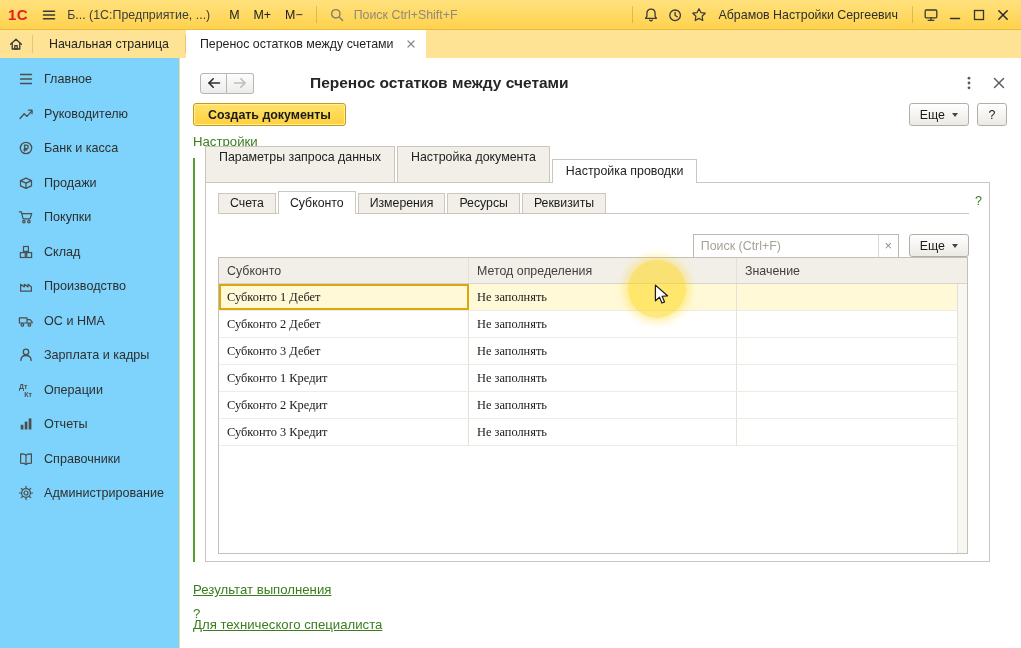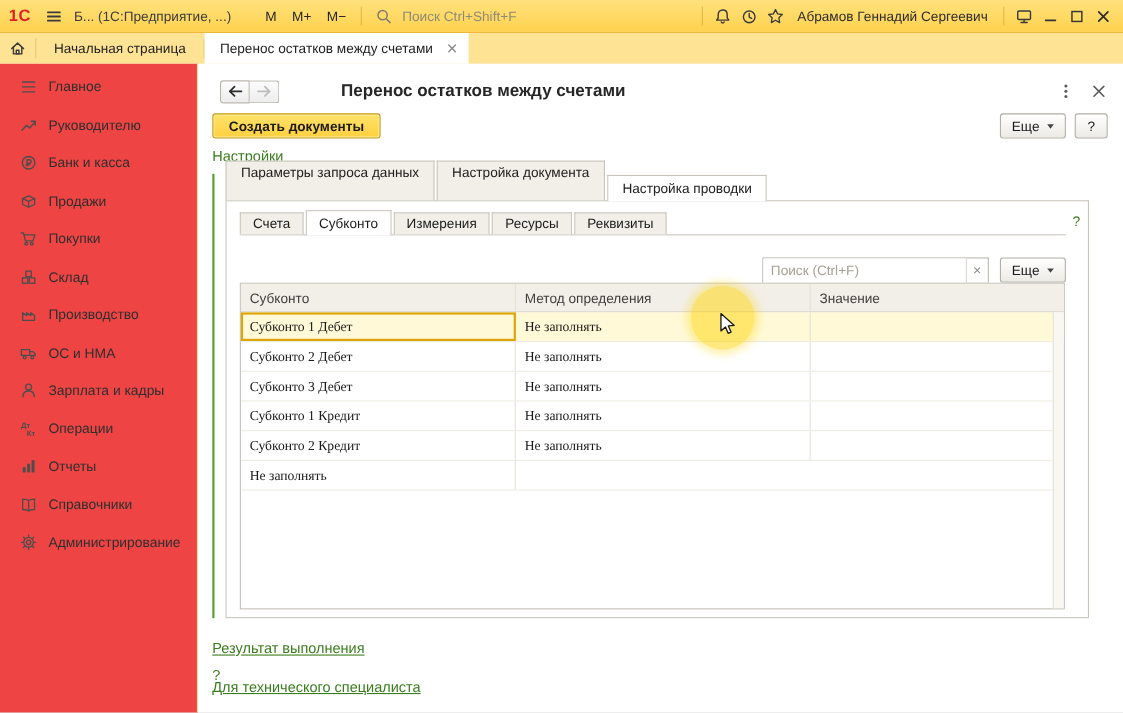--- a/index.html
+++ b/index.html
@@ -13,37 +13,37 @@
 
   
   .topbar {
     position:absolute; top:0; left:0; right:0; height:30px;
     background:linear-gradient(180deg,#ffe17c 0%,#ffd24e 100%);
     border-bottom:1px solid #ecb93e;
     display:flex; align-items:center; padding:0 6px 0 8px;
   }
   .logo { font-weight:bold; font-size:15px; color:#e31e24; margin-right:9px; letter-spacing:.5px; }
   .tb-btn { height:24px; min-width:24px; padding:0 4px; display:flex; align-items:center; justify-content:center; border-radius:3px; }
-  .win-title { font-size:12.4px; color:#3d3d3d; margin:0 24px 0 6px; white-space:nowrap; overflow:hidden; max-width:185px; }
+  .win-title { font-size:12.4px; color:#3d3d3d; margin:0 12px 0 6px; white-space:nowrap; overflow:hidden; max-width:185px; }
   .mem { font-size:12.4px; color:#222; padding:0 7px; }
   .vdiv { width:1px; height:17px; background:rgba(120,90,0,.25); margin:0 6px; flex:none; }
   .top-search { flex:1; min-width:0; display:flex; align-items:center; gap:7px; padding:0 6px; }
   .top-search input { flex:1; min-width:0; background:transparent; border:none; outline:none; font:inherit; font-size:12.4px; color:#333; }
   .top-search input::placeholder { color:#8f8a77; }
   .user-name { font-size:12.4px; color:#2e2e2e; margin:0 8px; white-space:nowrap; }
 
   
   .tabbar { position:absolute; top:30px; left:0; right:0; height:28px; background:#ffe394; display:flex; align-items:stretch; }
   .home-btn { width:32px; display:flex; align-items:center; justify-content:center; }
   .vdiv2 { width:1px; background:rgba(120,90,0,.2); margin:5px 0; flex:none; }
   .ptab { display:flex; align-items:center; padding:0 16px; font-size:12.4px; color:#1f1f1f; white-space:nowrap; }
   .ptab.active { background:#fff; padding:0 10px 0 14px; gap:12px; }
 
   
-  .sidebar { position:absolute; top:58px; bottom:0; left:0; width:180px; background:#ef4444; border-right:1px solid #eddc9a; padding-top:4px; }
+  .sidebar { position:absolute; top:58px; bottom:0; left:0; width:180px; background:#7dd3fc; border-right:1px solid #eddc9a; padding-top:4px; }
   .side-item { display:flex; align-items:center; height:34.5px; padding-left:18px; gap:10px; }
   .side-ico { width:16px; height:16px; flex:none; display:flex; }
   .side-label { font-size:12.6px; color:#2f2f2f; white-space:nowrap; }
 
   
   .main { position:absolute; top:58px; left:180px; right:0; bottom:0; background:#fff; }
 
   .nav-row { position:absolute; left:20px; top:12px; right:10px; height:26px; display:flex; align-items:center; }
   .nav-group { display:flex; }
   .nav-btn { width:27px; height:21px; display:flex; align-items:center; justify-content:center; background:linear-gradient(#fdfdfd,#ececec); border:1px solid #b9b6ad; }
@@ -147,21 +147,21 @@
           </g>
         </svg>
     </div>
     <div class="tb-btn">
       <svg width="16" height="16" viewBox="0 0 16 16">
           <g stroke="#3a3a3a" stroke-width="1.2" fill="none" stroke-linejoin="round">
             <polygon points="8,1.7 9.9,5.6 14.2,6.2 11.1,9.2 11.8,13.5 8,11.4 4.2,13.5 4.9,9.2 1.8,6.2 6.1,5.6"></polygon>
           </g>
         </svg>
     </div>
-    <div class="user-name">Абрамов Геннадий Сергеевич</div>
+    <div class="user-name">Абрамов Настройки Сергеевич</div>
     <div class="vdiv"></div>
     <div class="tb-btn">
       <svg width="16" height="16" viewBox="0 0 16 16">
           <g stroke="#3a3a3a" stroke-width="1.3" fill="none" stroke-linecap="round">
             <rect x="2.2" y="3" width="11.6" height="7.8" rx="1"></rect>
             <line x1="8" y1="10.8" x2="8" y2="13.2"></line>
             <line x1="5.2" y1="13.4" x2="10.8" y2="13.4"></line>
           </g>
         </svg>
     </div>
@@ -478,20 +478,21 @@
           <div class="tcell">Субконто 1 Кредит</div>
           <div class="tcell">Не заполнять</div>
           <div class="tcell lastc"></div>
         </div>
         <div class="trow">
           <div class="tcell">Субконто 2 Кредит</div>
           <div class="tcell">Не заполнять</div>
           <div class="tcell lastc"></div>
         </div>
         <div class="trow">
+          <div class="tcell">Субконто 3 Кредит</div>
           <div class="tcell">Не заполнять</div>
           <div class="tcell lastc"></div>
         </div>
         <div class="vscroll"></div>
       </div>
     </div>
 
     <div class="flink one">
       <a class="glink">Результат выполнения</a>
       <span class="ghelp">?</span>

